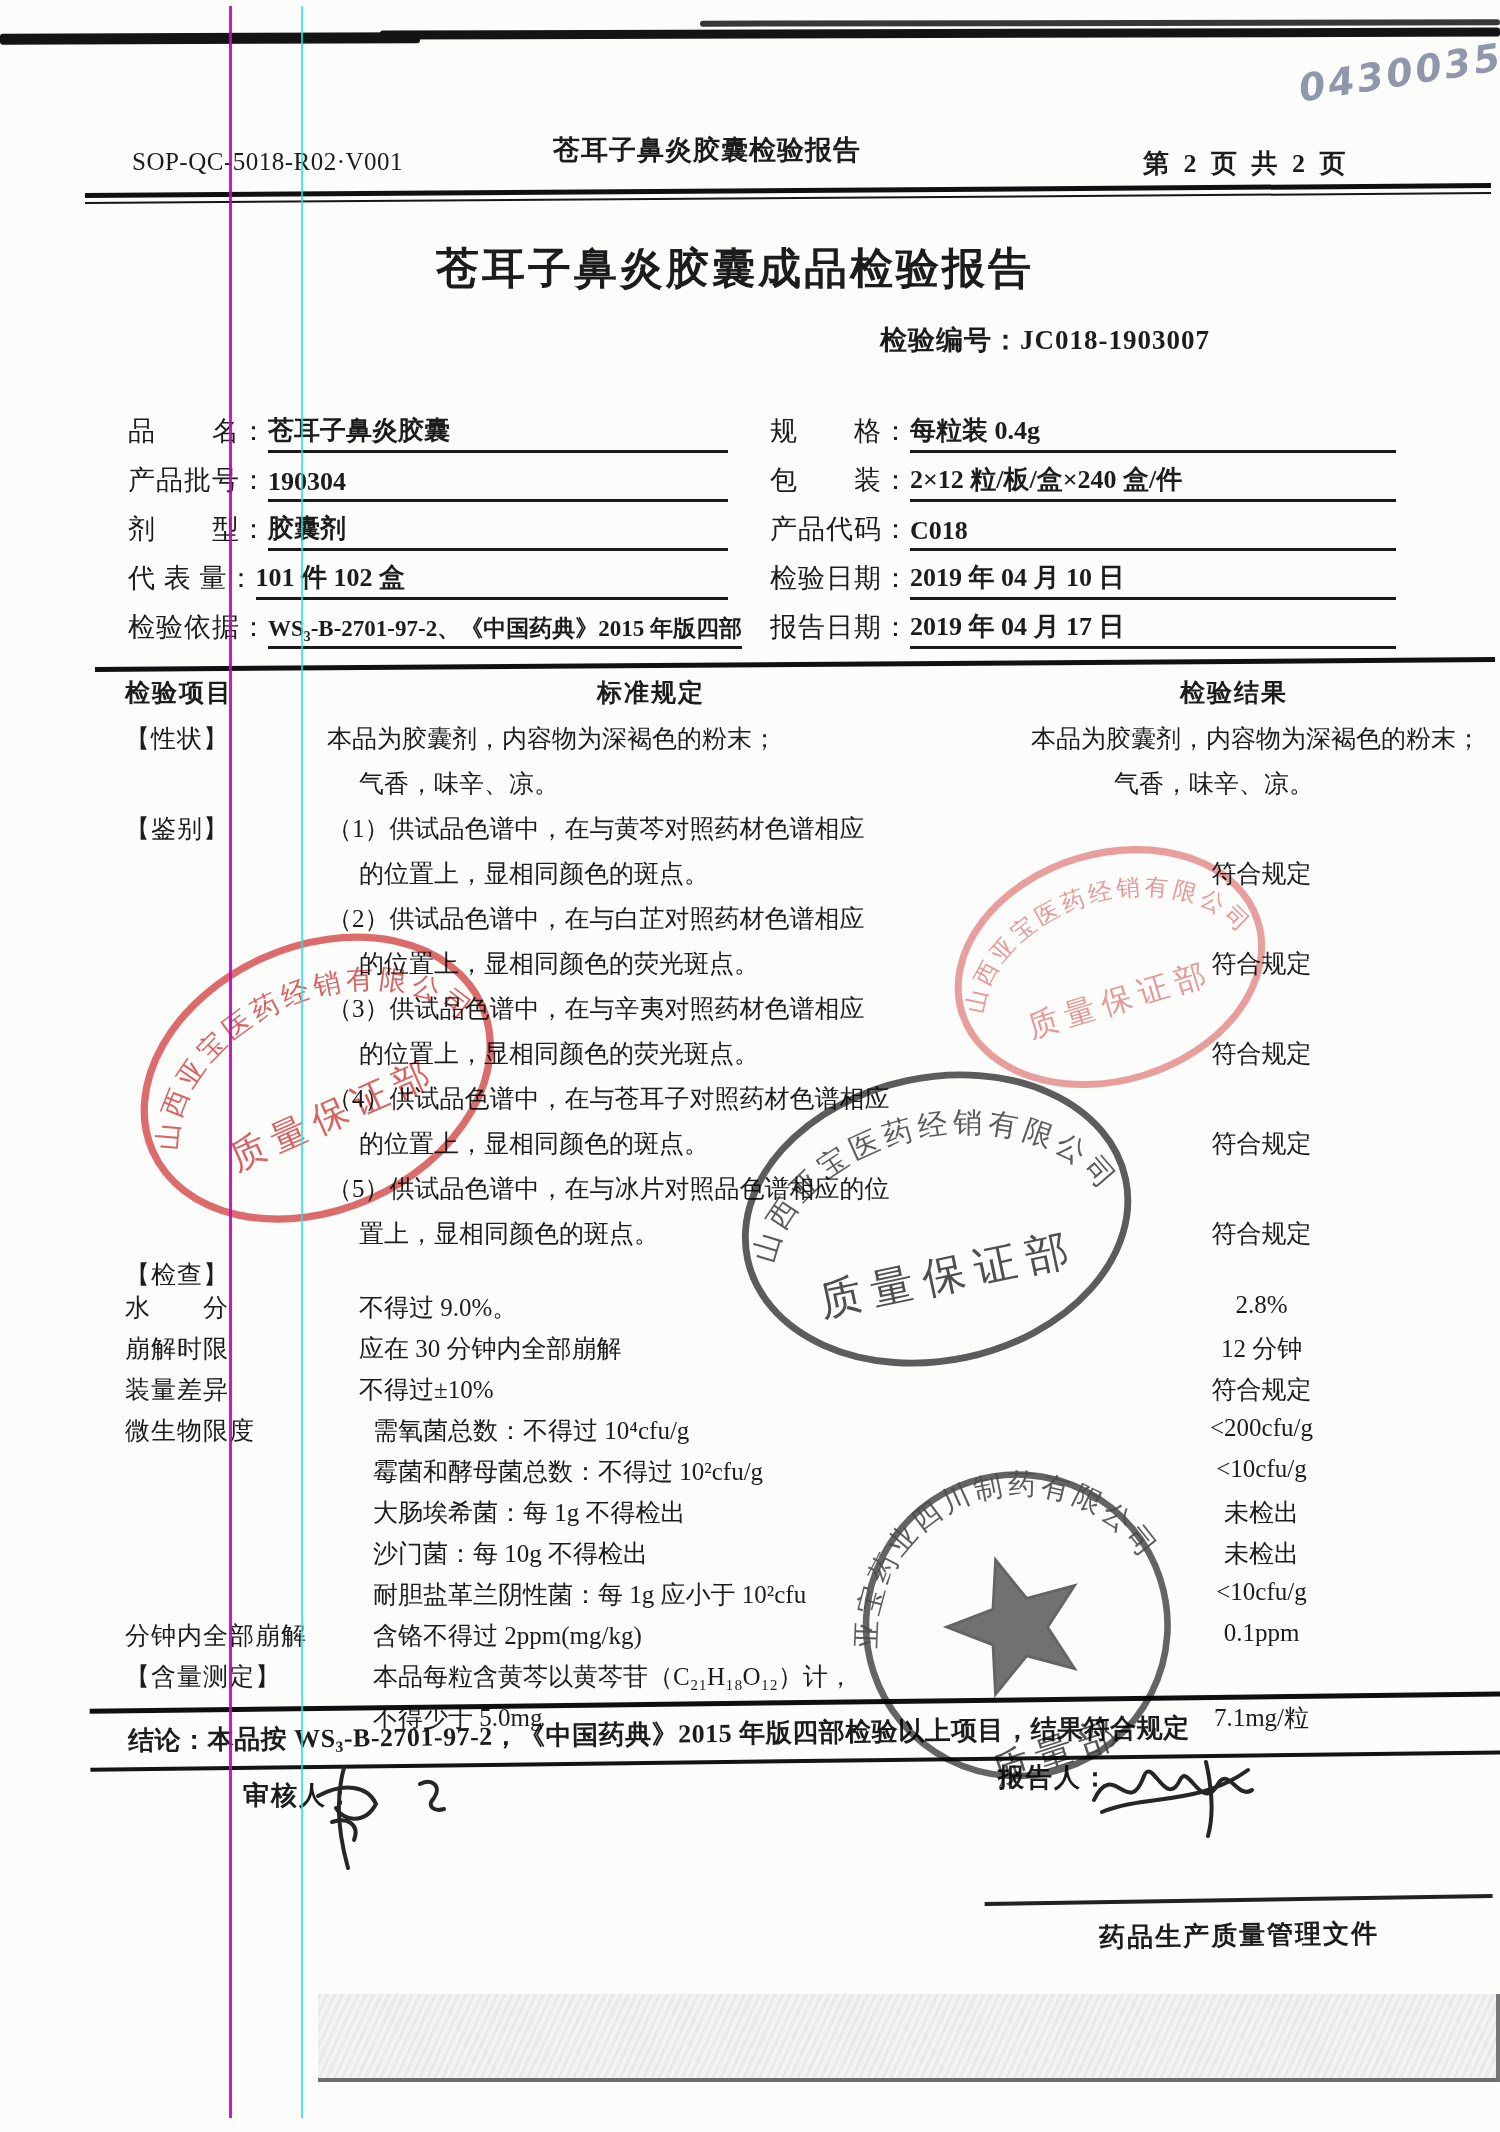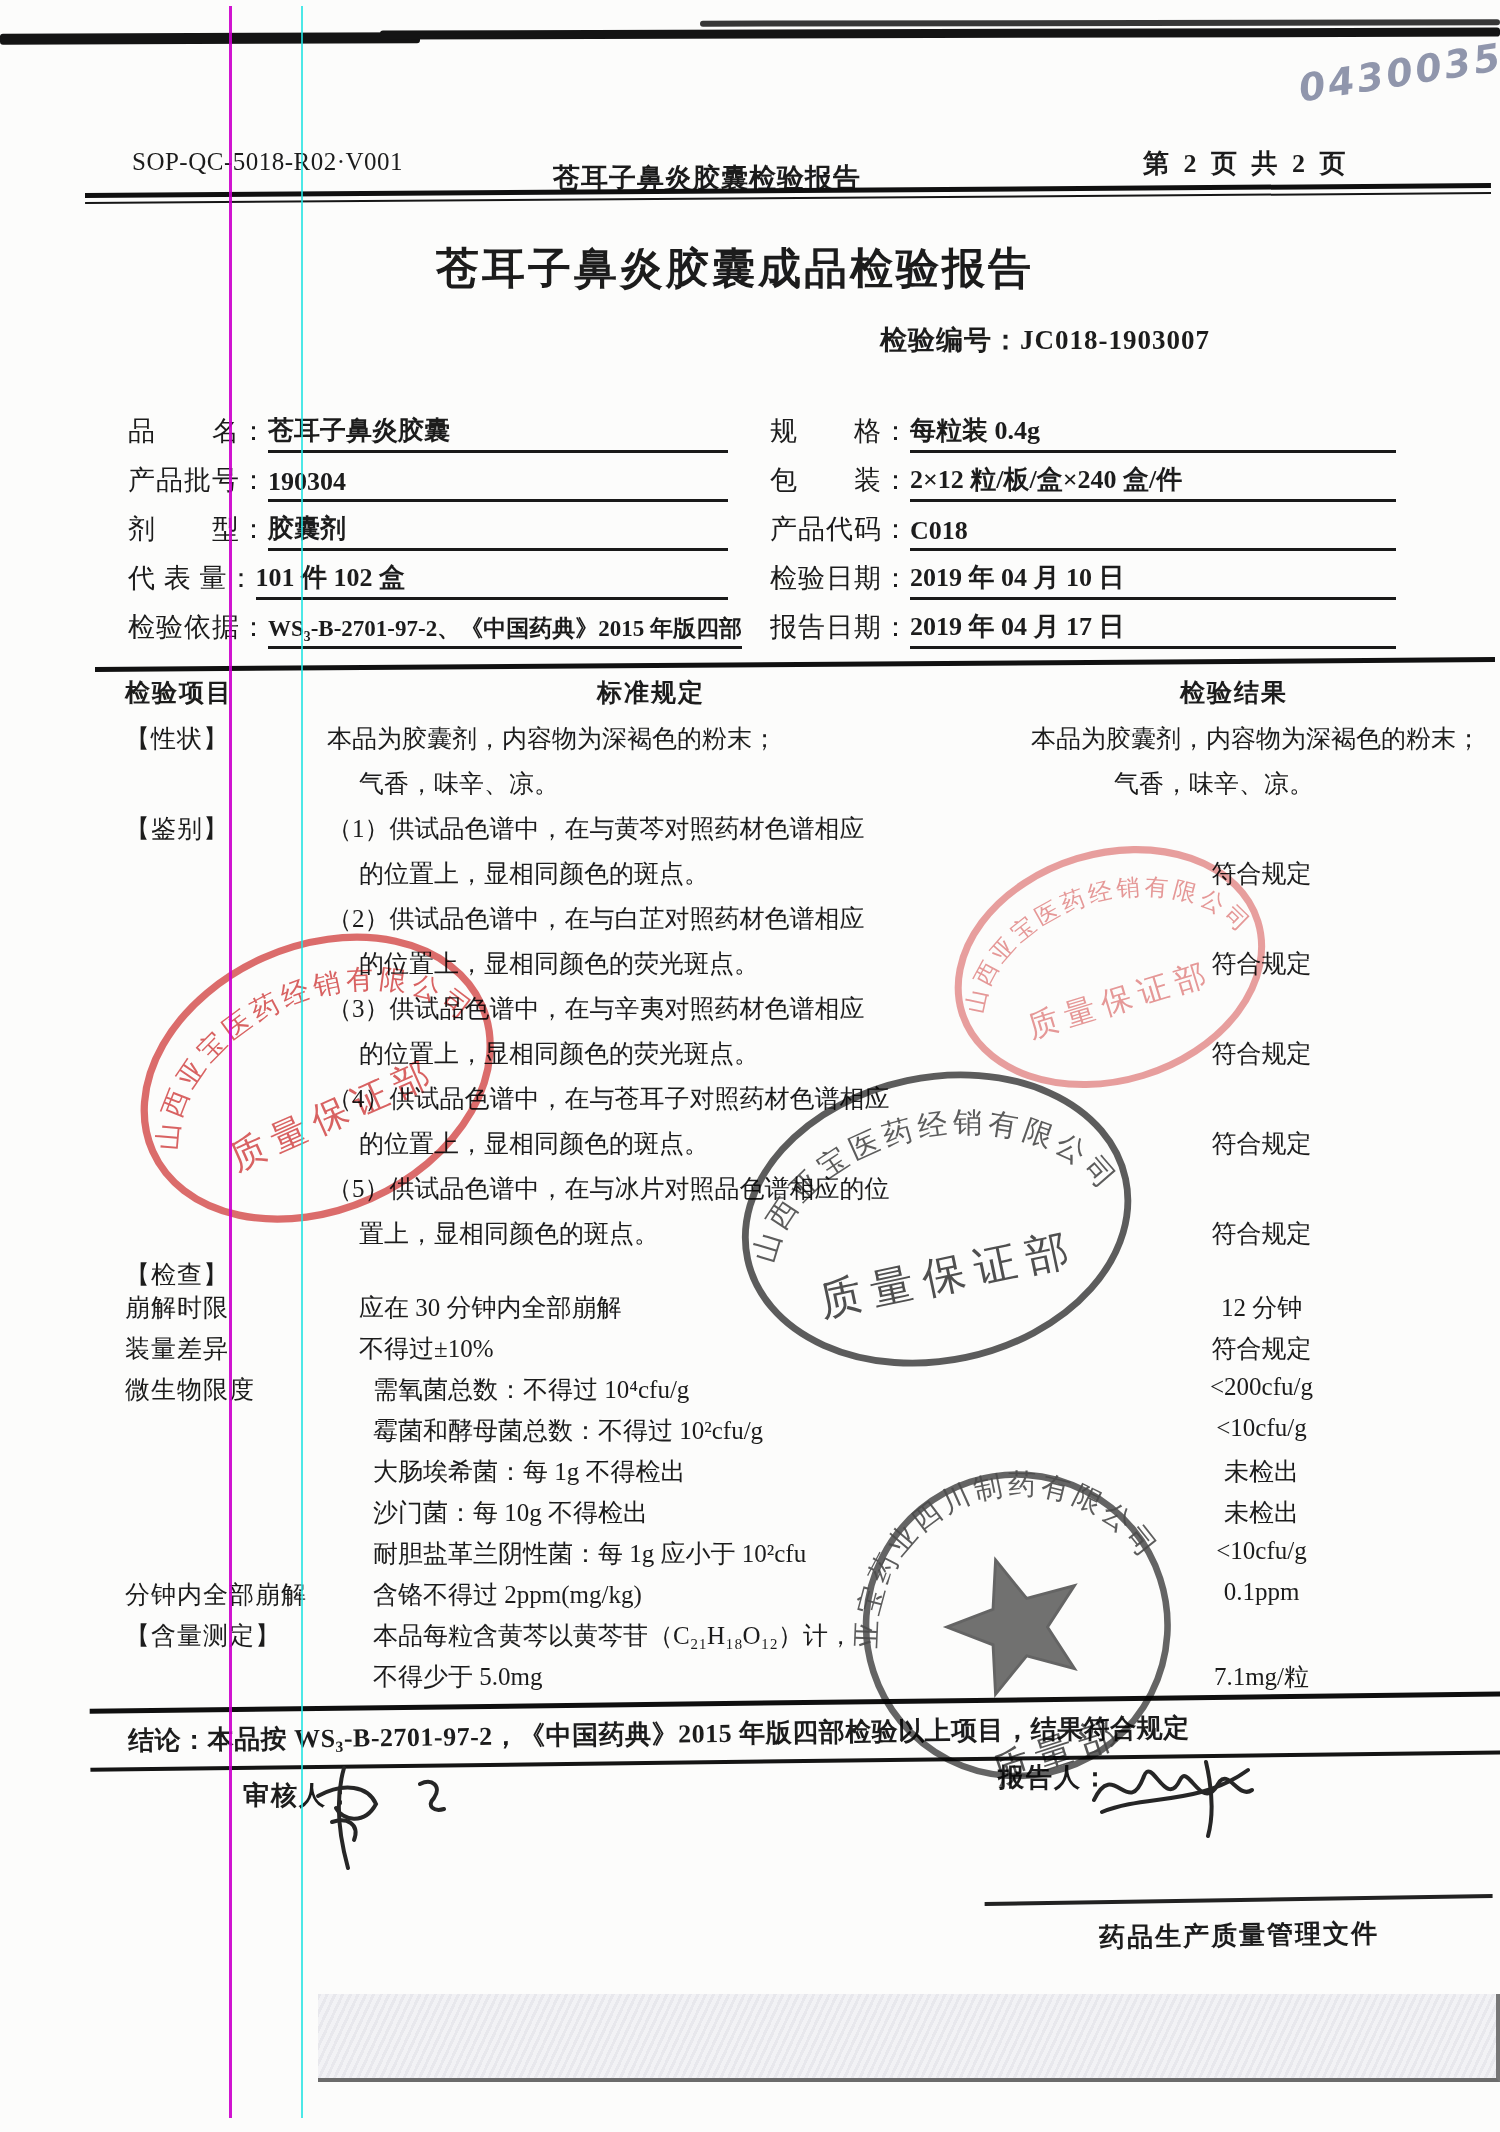--- a/index.html
+++ b/index.html
@@ -20,21 +20,21 @@
     border-bottom:4px solid #6b6b6b;border-right:4px solid #777;
   }
   .handwritten{
     left:1298px;top:52px;width:190px;
     font-family:"DejaVu Sans",sans-serif;font-style:italic;font-weight:600;
     font-size:38px;color:#7e859f;letter-spacing:3px;
     transform:rotate(-9deg);opacity:.85;z-index:5;
   }
   
   .hdr-code{left:132px;top:148px;font-size:25px;letter-spacing:.5px;}
-  .hdr-title{left:553px;top:160px;font-size:27px;font-weight:700;letter-spacing:1px;}
+  .hdr-title{left:553px;top:132px;font-size:27px;font-weight:700;letter-spacing:1px;}
   .hdr-page{left:1143px;top:146px;font-size:26px;font-weight:700;letter-spacing:4px;}
   .rule-double{
     left:85px;top:188px;width:1406px;height:4px;
     border-top:5px solid #101010;border-bottom:2px solid #161616;
     transform:rotate(-0.4deg);
   }
   
   .report-title{left:0;right:30px;top:240px;text-align:center;font-size:43px;font-weight:700;letter-spacing:3px;}
   .report-no{left:880px;top:322px;font-size:27px;font-weight:700;letter-spacing:1px;}
   
@@ -241,20 +241,25 @@
     <div class="cell-std ind1">置上，显相同颜色的斑点。</div>
     <div class="cell-res">符合规定</div>
   </div>
 
   <div class="t-row h30">
     <div class="cell-item">【检查】</div>
     <div class="cell-std"></div>
     <div class="cell-res"></div>
   </div>
 
+  <div class="t-row">
+    <div class="cell-item">水　　分</div>
+    <div class="cell-std ind1">不得过 9.0%。</div>
+    <div class="cell-res">2.8%</div>
+  </div>
 
   <div class="t-row">
     <div class="cell-item">崩解时限</div>
     <div class="cell-std ind1">应在 30 分钟内全部崩解</div>
     <div class="cell-res">12 分钟</div>
   </div>
 
   <div class="t-row">
     <div class="cell-item">装量差异</div>
     <div class="cell-std ind1">不得过±10%</div>

